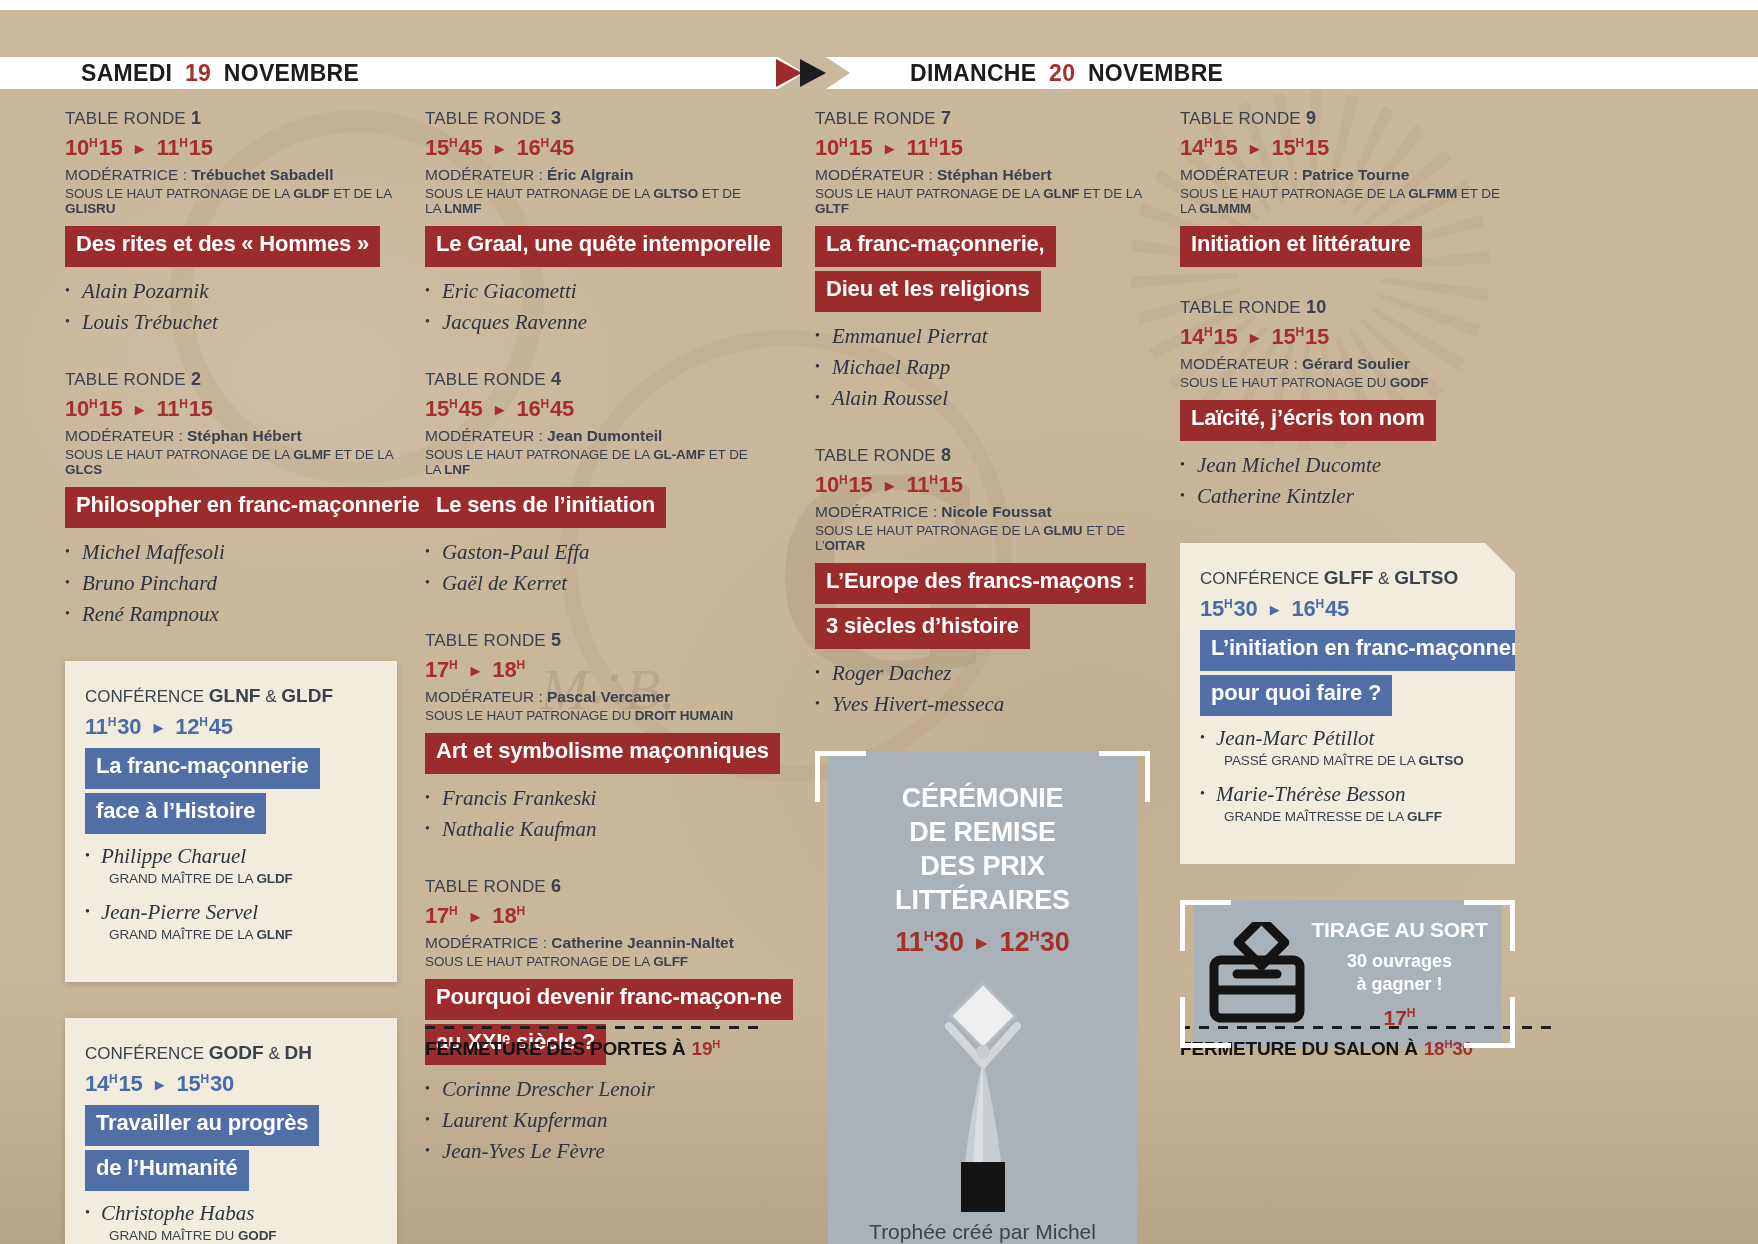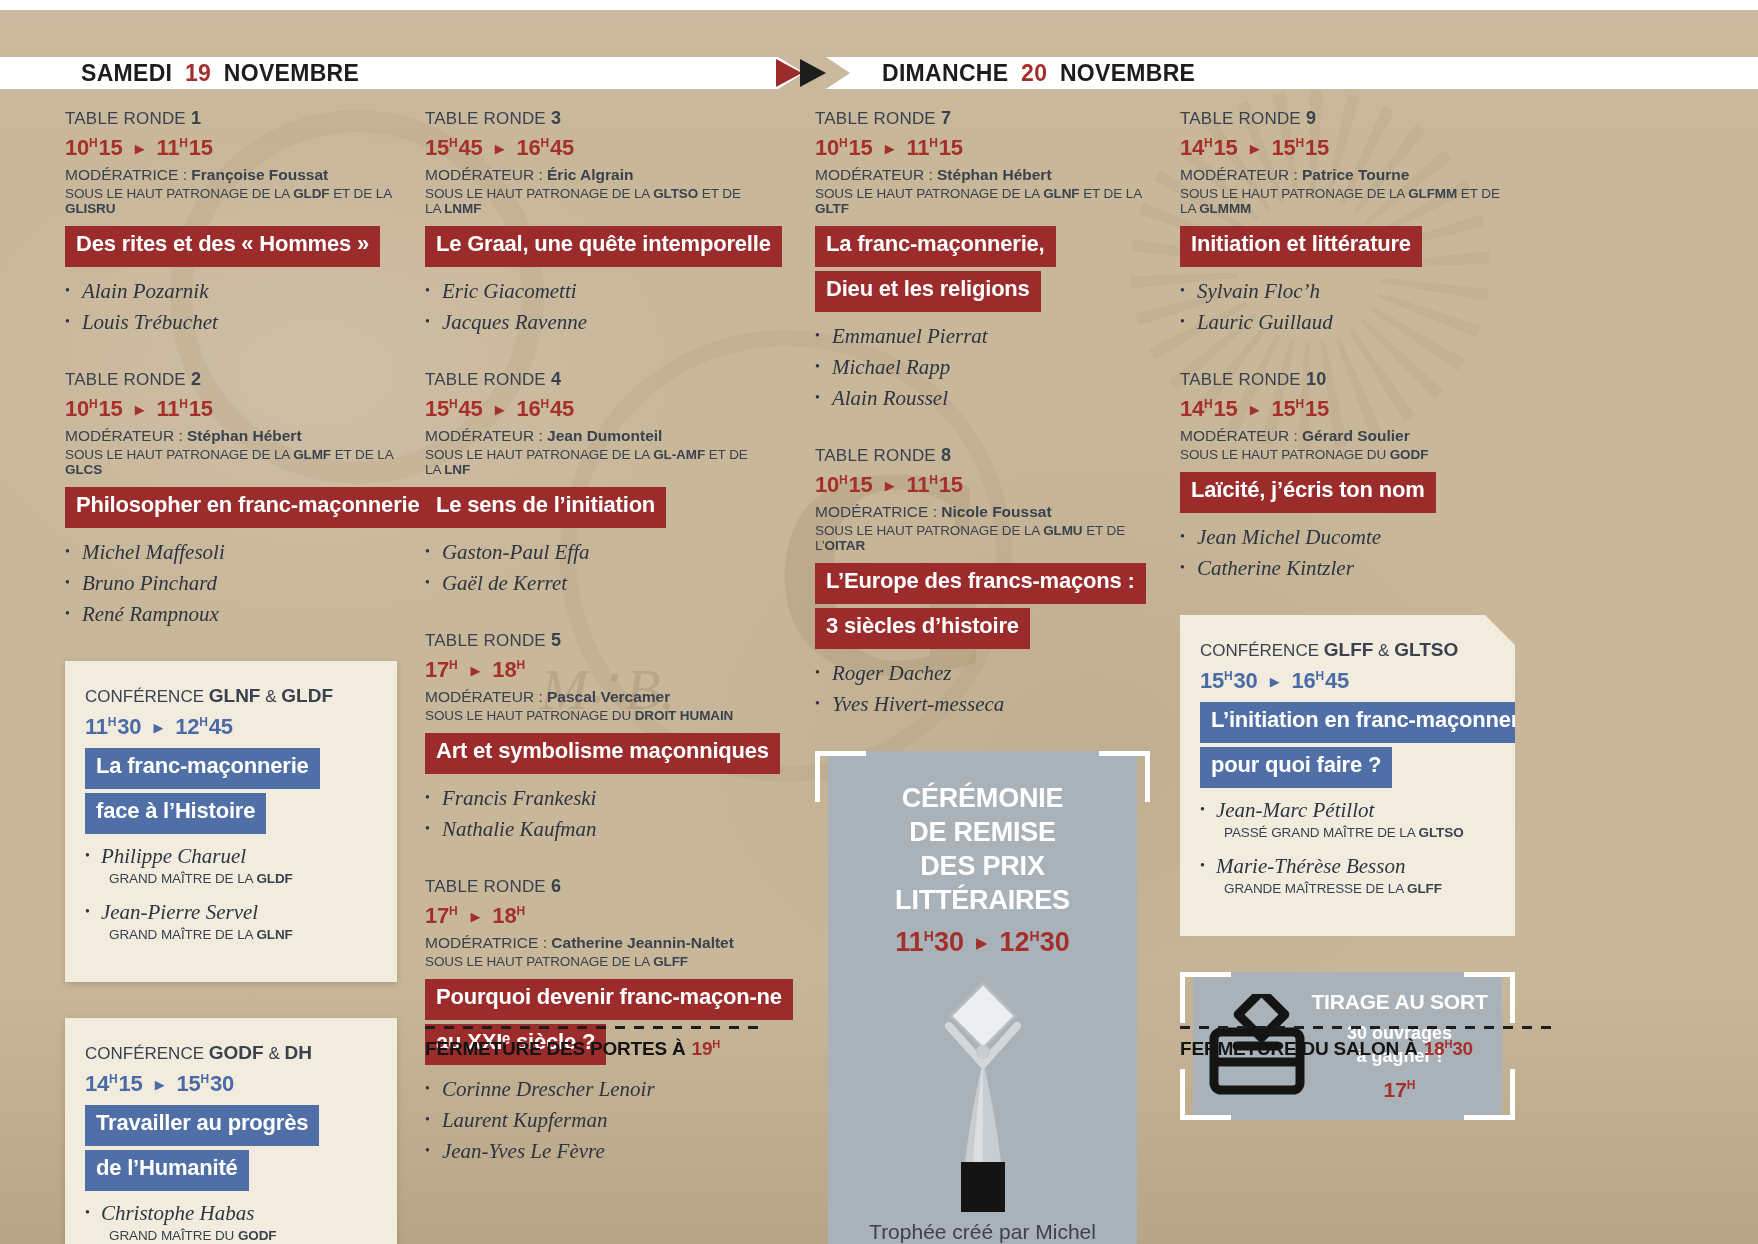--- a/index.html
+++ b/index.html
@@ -26,21 +26,21 @@
             mask:radial-gradient(circle, transparent 0 28%, #000 29% 100%);}
   .wm-g{left:770px;top:400px;font-size:300px;font-weight:bold;}
   .wm-mb{left:540px;top:655px;font-size:58px;font-style:italic;color:rgba(110,82,44,.16);}
   .topstrip{position:absolute;left:0;top:0;width:100%;height:10px;background:#fff;}
 
   
   .daybar{position:absolute;top:57px;height:32px;background:#fff;display:flex;align-items:center;}
   #bar-left{left:0;width:788px;clip-path:polygon(0 0,calc(100% - 26px) 0,100% 50%,calc(100% - 26px) 100%,0 100%);padding-left:16px;}
   #bar-left .daytxt{margin-left:65px;}
   #bar-right{left:826px;width:932px;clip-path:polygon(0 0,100% 0,100% 100%,0 100%,24px 50%);}
-  #bar-right .daytxt{margin-left:56px;}
+  #bar-right .daytxt{margin-left:84px;}
   .daytxt{font-size:23px;font-weight:800;letter-spacing:.3px;color:#1c1c1c;white-space:nowrap;}
   .daytxt .num{color:#a5302b;margin:0 6px;}
   .fold{position:absolute;top:59px;width:0;height:0;border-top:14px solid transparent;border-bottom:14px solid transparent;}
   .fold.f1{left:776px;border-left:26px solid #9c2b2c;}
   .fold.f2{left:800px;border-left:26px solid #1d1d1d;}
 
   
   .col{position:absolute;top:108px;width:335px;}
   #col1{left:65px;width:332px;}
   #col2{left:425px;}
@@ -147,21 +147,21 @@
       <b class="num">20</b>
       <b>NOVEMBRE</b>
     </div>
   </div>
 
   <div class="col" id="col1">
 
     <section class="session">
       <div class="kicker"><span>TABLE RONDE</span><b>1</b></div>
       <div class="time"><span>10</span><sup>H</sup><span class="m">15</span><span class="arr">▶</span><span>11</span><sup>H</sup><span class="m">15</span></div>
-      <div class="mod"><span>MODÉRATRICE :</span> <b>Françoise Foussat</b></div>
+      <div class="mod"><span>MODÉRATRICE :</span> <b>Trébuchet Sabadell</b></div>
       <div class="pat"><span>SOUS LE HAUT PATRONAGE DE LA </span><b>GLDF</b><span> ET DE LA </span><b>GLISRU</b></div>
       <h3 class="band">
           <span class="band-line">Des rites et des « Hommes »</span>
         </h3>
       <ul class="speakers">
           <li>Alain Pozarnik</li>
           <li>Louis Trébuchet</li>
         </ul>
     </section>
 
@@ -337,24 +337,20 @@
   <div class="col" id="col4">
 
     <section class="session">
       <div class="kicker"><span>TABLE RONDE</span><b>9</b></div>
       <div class="time"><span>14</span><sup>H</sup><span class="m">15</span><span class="arr">▶</span><span>15</span><sup>H</sup><span class="m">15</span></div>
       <div class="mod"><span>MODÉRATEUR :</span> <b>Patrice Tourne</b></div>
       <div class="pat"><span>SOUS LE HAUT PATRONAGE DE LA </span><b>GLFMM</b><span> ET DE LA </span><b>GLMMM</b></div>
       <h3 class="band">
           <span class="band-line">Initiation et littérature</span>
         </h3>
-      <ul class="speakers">
-          <li>Sylvain Floc’h</li>
-          <li>Lauric Guillaud</li>
-        </ul>
     </section>
 
     <section class="session">
       <div class="kicker"><span>TABLE RONDE</span><b>10</b></div>
       <div class="time"><span>14</span><sup>H</sup><span class="m">15</span><span class="arr">▶</span><span>15</span><sup>H</sup><span class="m">15</span></div>
       <div class="mod"><span>MODÉRATEUR :</span> <b>Gérard Soulier</b></div>
       <div class="pat"><span>SOUS LE HAUT PATRONAGE DU </span><b>GODF</b></div>
       <h3 class="band">
           <span class="band-line">Laïcité, j’écris ton nom</span>
         </h3>

